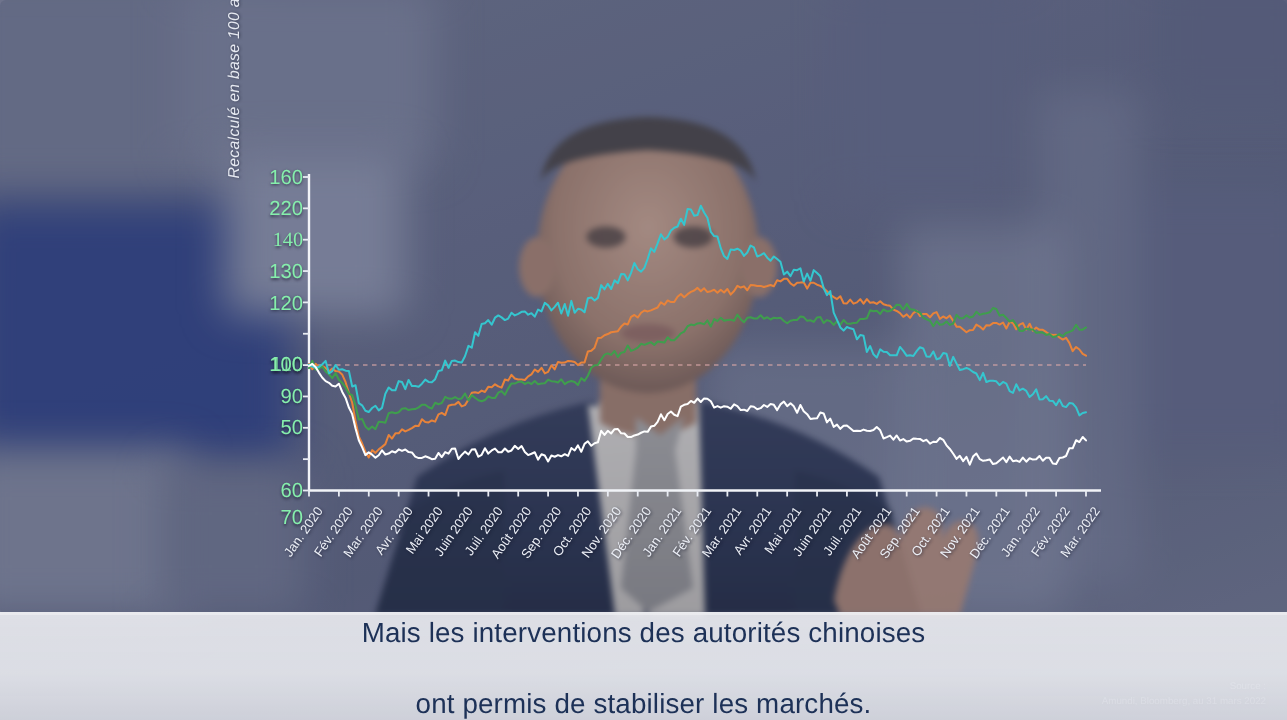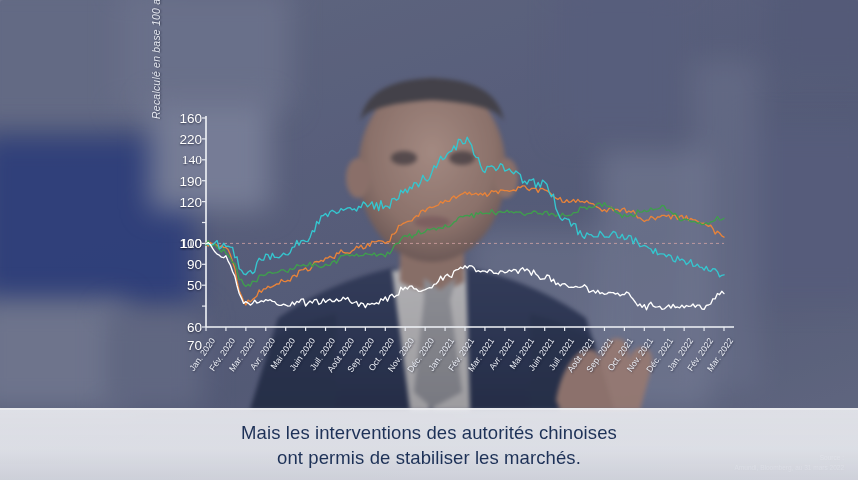--- a/index.html
+++ b/index.html
@@ -40,42 +40,42 @@
   .ylabel{
     position:absolute;left:150px;top:120px;
     width:210px;
     font-size:10.5px;font-style:italic;color:#e6e9f1;
     transform:rotate(-90deg);transform-origin:0 0;
     text-align:center;white-space:nowrap;
     text-shadow:0 1px 2px rgba(18,22,42,.6);
     letter-spacing:.2px;
   }
   .ytick{position:absolute;right:0;transform:translateY(-50%);
-    font-size:13.5px;color:#ffffff;text-align:right;
+    font-size:13.5px;color:#86efac;text-align:right;
     text-shadow:0 1px 2px rgba(18,22,42,.65);}
   #yticks{position:absolute;left:160px;top:0;width:42px;height:410px;}
   .xtick{position:absolute;top:0;left:0;
     font-size:8.7px;color:#eceff6;white-space:nowrap;
     transform-origin:left top;transform:rotate(-55deg) translate(-100%,0);
     text-shadow:0 1px 2px rgba(18,22,42,.65);}
   #xticks{position:absolute;left:0;top:0;width:858px;height:410px;}
 
   
   .source{
     position:absolute;right:14px;bottom:8px;text-align:right;
     font-size:6.5px;color:#dfe3ee;line-height:1.45;
     text-shadow:0 1px 2px rgba(18,22,42,.6);
   }
 
   
   .capbar{
     position:absolute;left:0;right:0;bottom:0;height:70px;
     background:linear-gradient(180deg,rgba(232,233,238,.92) 0%,rgba(226,228,234,.95) 55%,rgba(214,216,224,.93) 100%);
     border-top:2px solid rgba(255,255,255,.55);
-    display:flex;flex-direction:column;align-items:center;justify-content:center;
+    display:flex;flex-direction:column;align-items:center;justify-content:space-between;
     gap:2px;
   }
   .capline{font-size:18.5px;color:#1d3157;letter-spacing:.1px;line-height:1.25;}
 </style>
 </head>
 <body>
 
 <div id="stage">
 
   <div class="bg-base"></div>
@@ -144,21 +144,21 @@
   <div class="bg-blob" style="left:0;top:0;width:858px;height:410px;background:rgba(74,82,112,.30);filter:blur(0px);"></div>
 
 
 
   <div id="chart-wrap">
     <div class="ylabel">Recalculé en base 100 au 1er janvier 2020</div>
     <div id="yticks">
         <div class="ytick" style="top: 118px;">160</div>
         <div class="ytick" style="top: 138.9px;">220</div>
         <div class="ytick" style="top: 159.8px; font-family: Liberation Serif, serif;">140</div>
-        <div class="ytick" style="top: 180.7px;">190</div>
+        <div class="ytick" style="top: 180.7px;">130</div>
         <div class="ytick" style="top: 201.6px;">120</div>
         <div class="ytick" style="top: 222.5px; margin-top: 20px;">110</div>
         <div class="ytick" style="top: 243.4px;">100</div>
         <div class="ytick" style="top: 264.3px;">90</div>
         <div class="ytick" style="top: 285.2px;">50</div>
         <div class="ytick" style="top: 306.1px; margin-top: 39px;">70</div>
         <div class="ytick" style="top: 327px;">60</div>
       </div>
     <svg id="plot" width="858" height="410" viewBox="0 0 858 410" style="position:absolute;left:0;top:0;">
         <line x1="206" y1="116" x2="206" y2="327" stroke="#f2f4f8" stroke-width="1.6"></line>

